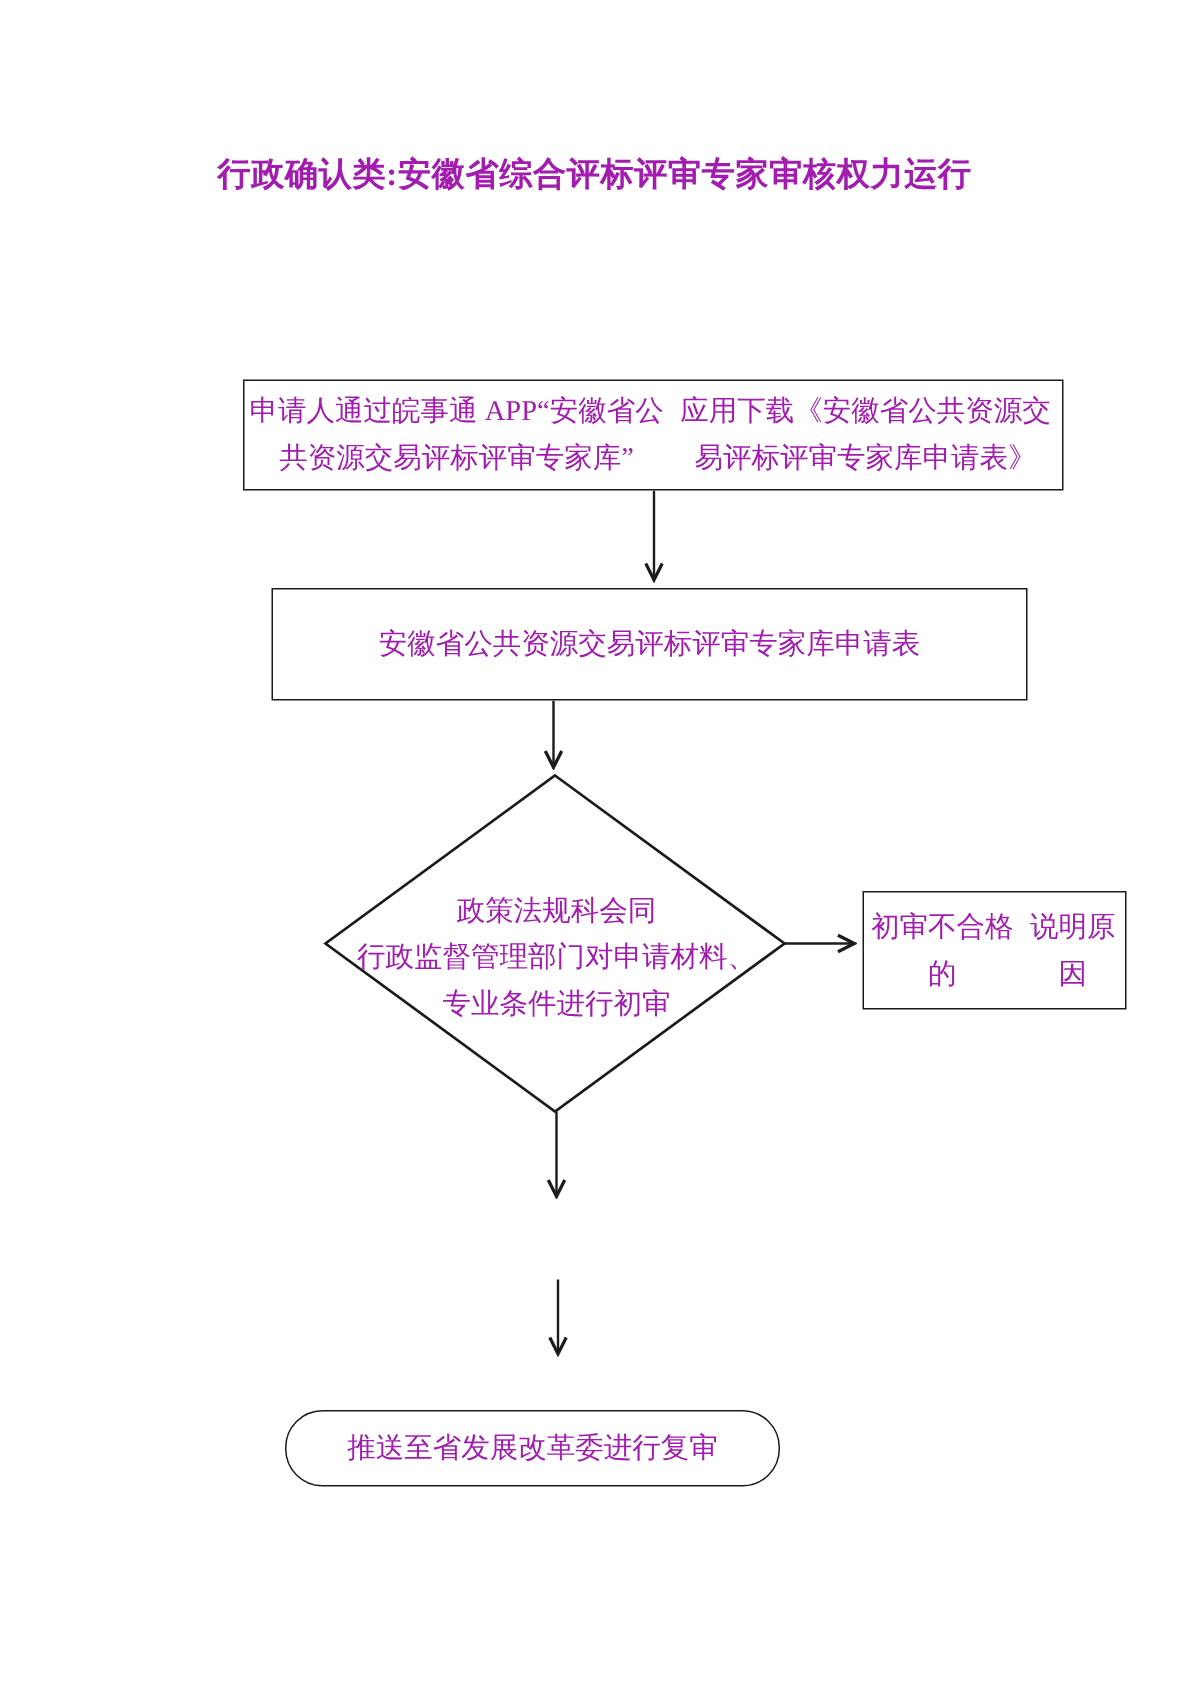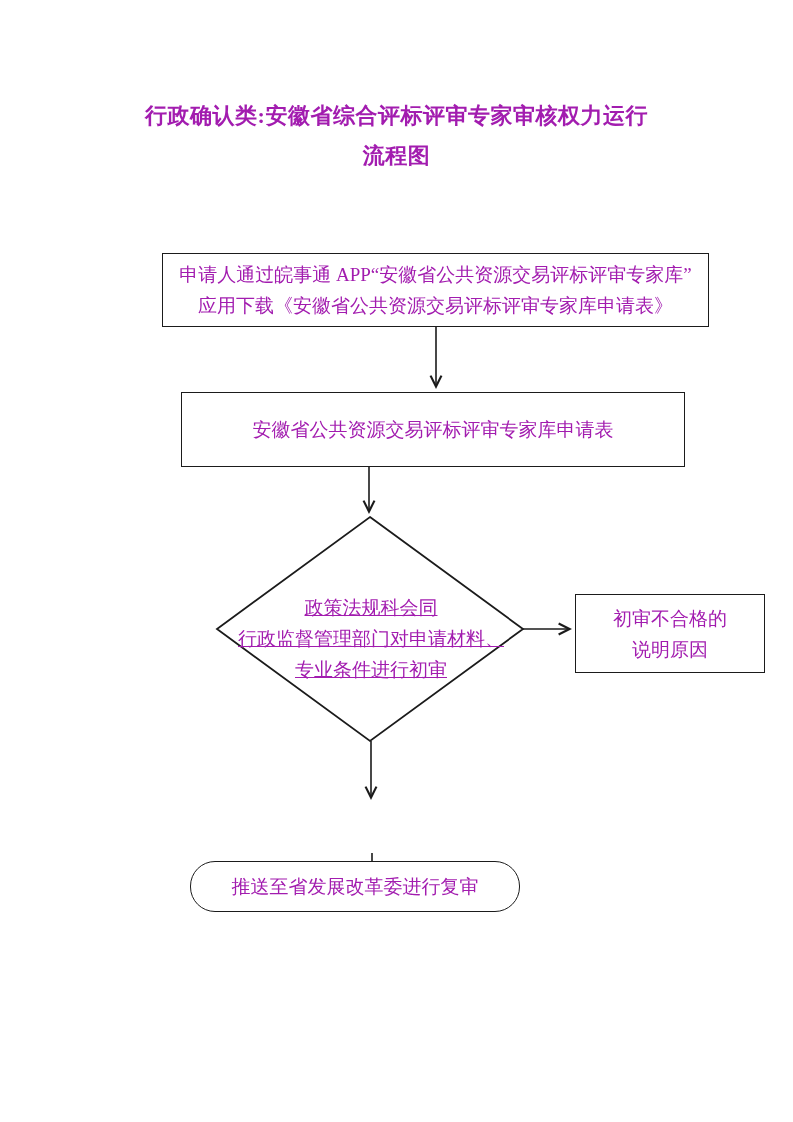--- a/index.html
+++ b/index.html
@@ -28,52 +28,50 @@
   svg.canvas {
     position: absolute;
     top: 0; left: 0;
     width: 793px; height: 1122px;
   }
   .node {
     position: absolute;
     border: 1.5px solid #1b1b1b;
     background: #ffffff;
     display: flex;
-    flex-direction: column;
+    flex-direction: row;
     align-items: center;
     justify-content: center;
     text-align: center;
     font-size: 19px;
     line-height: 31px;
   }
   .node-download  { left: 162px; top: 253px; width: 547px; height: 74px; }
   .node-submit    { left: 181px; top: 392px; width: 504px; height: 75px; }
-  .node-fail      { left: 575px; top: 594px; width: 190px; height: 79px; }
+  .node-fail      { left: 575px; top: 594px; width: 176px; height: 79px; }
   .node-pass      { left: 279px; top: 803px; width: 188px; height: 50px; }
-  .node-forward   { left: 190px; top: 861px; width: 330px; height: 51px; border-radius: 25px; }
+  .node-forward   { left: 190px; top: 940px; width: 330px; height: 51px; border-radius: 25px; }
   .diamond-label {
     position: absolute;
     left: 195px; top: 592px;
     width: 352px;
     text-align: center;
     font-size: 19px;
     line-height: 31px;
     white-space: nowrap;
-    text-decoration: underline;
   }
   .diamond-label div { display: block; }
 </style>
 </head>
 <body>
 
 <div class="page">
 
   <div class="title">
     <div>行政确认类:安徽省综合评标评审专家审核权力运行</div>
-    <div>流程图</div>
   </div>
 
   <svg class="canvas" viewBox="0 0 793 1122" xmlns="http://www.w3.org/2000/svg">
     <defs>
       <marker id="arrow" viewBox="0 0 10 10" refX="8.2" refY="5" markerWidth="9" markerHeight="9" orient="auto">
         <path d="M1,1.2 L8.6,5 L1,8.8" fill="none" stroke="#1b1b1b" stroke-width="1.5"></path>
       </marker>
     </defs>
 
     <polygon points="370,517 523,629 370,741 217,629" fill="#ffffff" stroke="#1b1b1b" stroke-width="1.8"></polygon>

